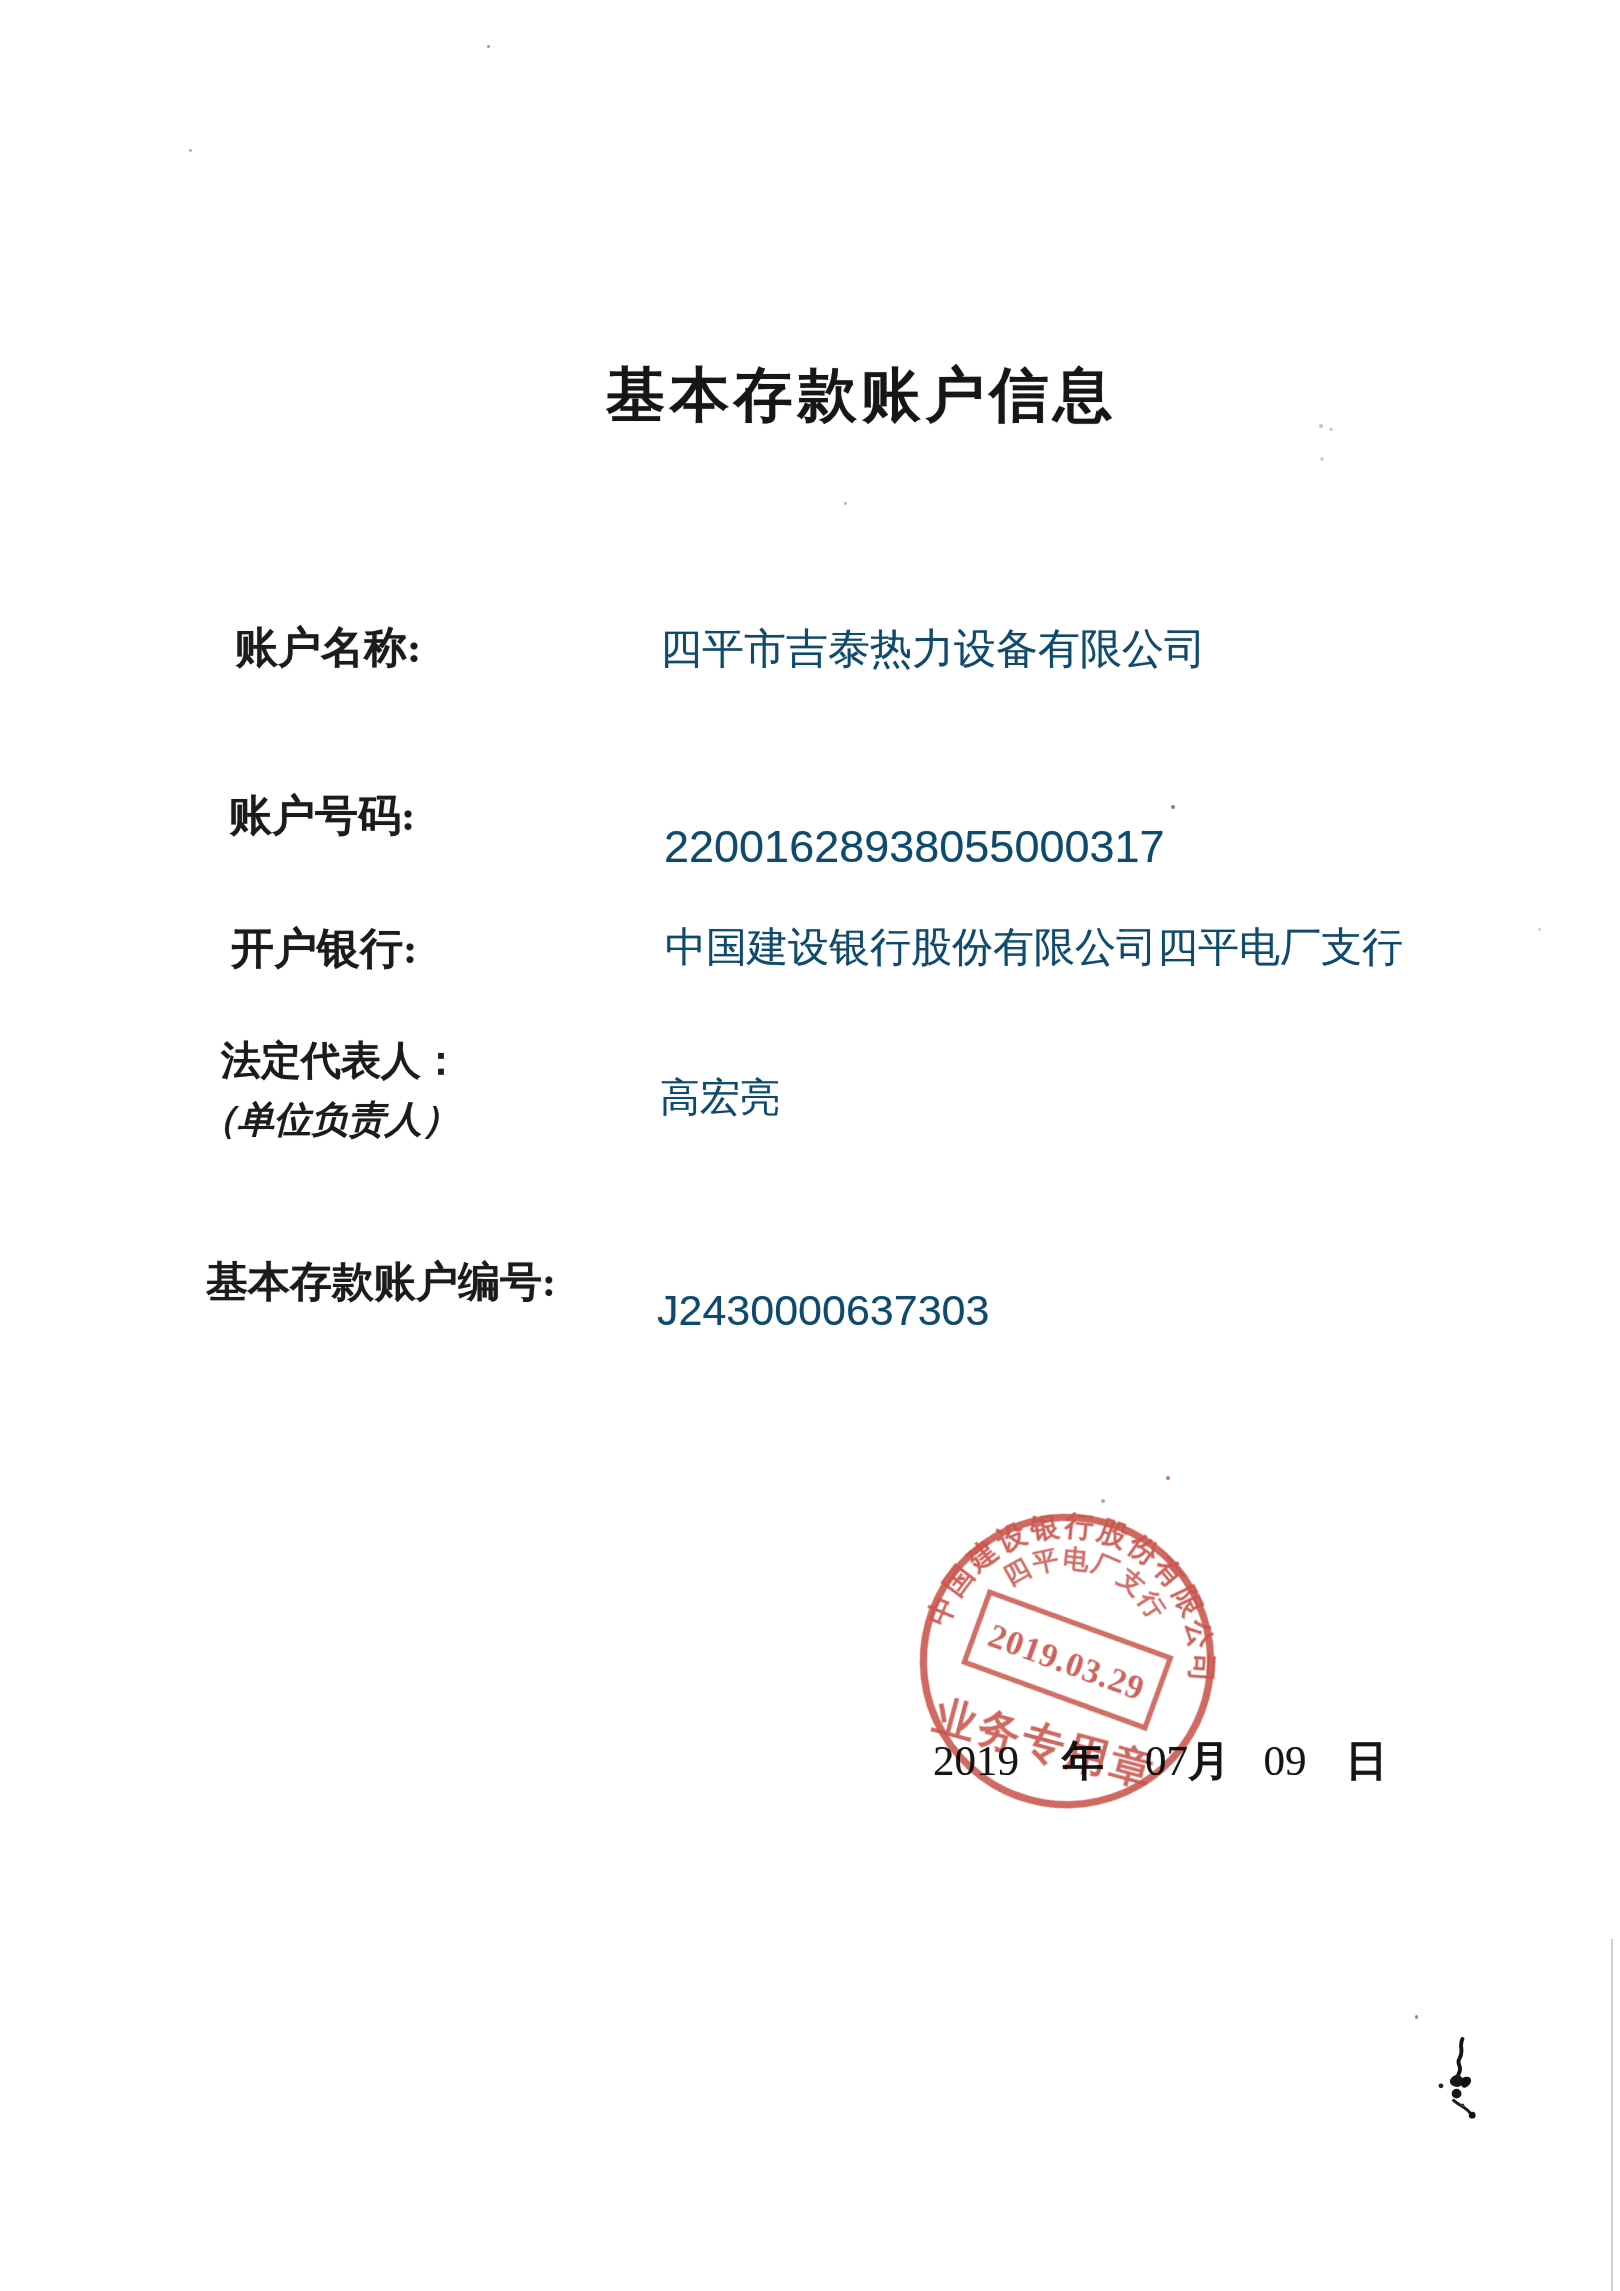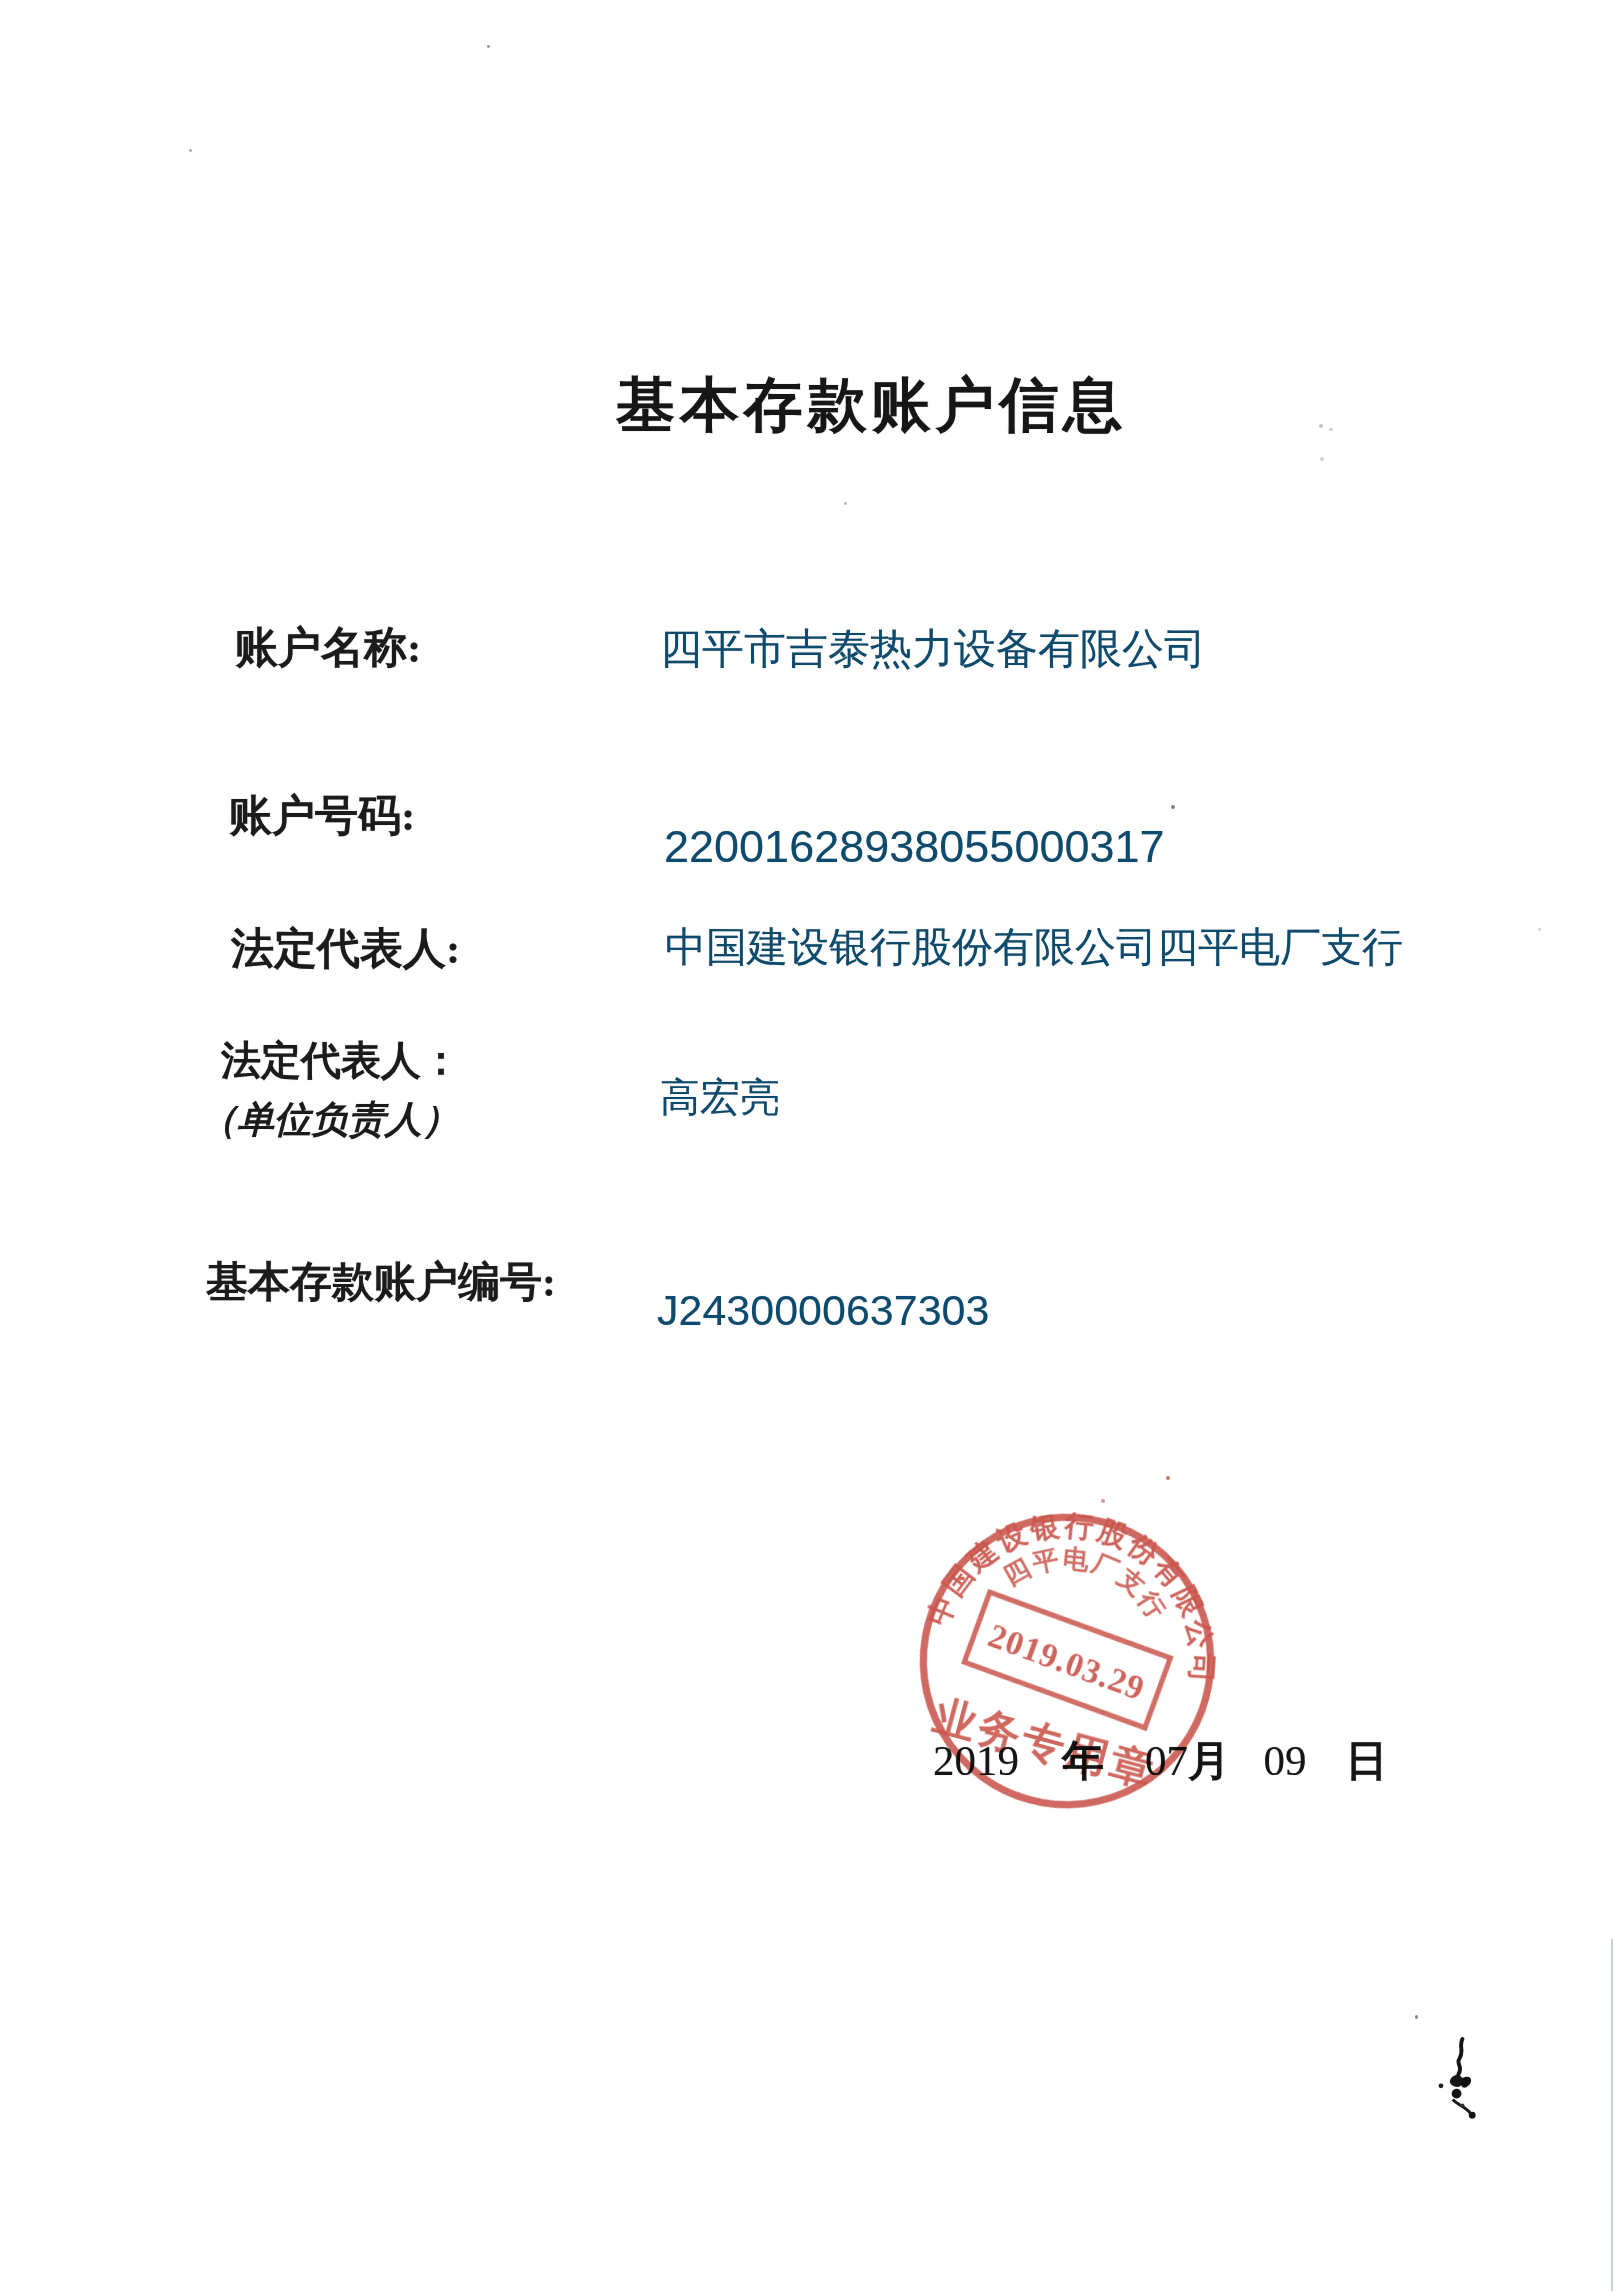--- a/index.html
+++ b/index.html
@@ -8,21 +8,21 @@
     background:#ffffff;
     position:relative;
     overflow:hidden;
     font-family:"Liberation Serif","DejaVu Serif",serif;
     color:#1e1e1e;
   }
   .page{position:absolute;inset:0;}
   .title{
     position:absolute;left:606px;top:365px;
     font-size:59px;font-weight:700;letter-spacing:4.9px;
-    color:#161616;margin:10px;line-height:1.05;white-space:nowrap;
+    color:#161616;margin:0;line-height:1.05;white-space:nowrap;
     text-shadow:0 0 1px rgba(20,20,20,.45);
   }
   .lbl{
     position:absolute;font-weight:700;font-size:43px;line-height:1.1;
     color:#1b1b1b;white-space:nowrap;
     text-shadow:0 0 1px rgba(20,20,20,.4);
   }
   .val{
     position:absolute;font-weight:400;font-size:42px;line-height:1.1;
     color:#0c4a6e;white-space:nowrap;
@@ -62,21 +62,21 @@
 <div class="page">
 
   <h1 class="title">基本存款账户信息</h1>
 
   <div class="lbl" style="left:235px;top:624px;">账户名称:</div>
   <div class="val" style="left:660px;top:626px;font-size:42px;">四平市吉泰热力设备有限公司</div>
 
   <div class="lbl" style="left:229px;top:792px;">账户号码:</div>
   <div class="val num" style="left:664px;top:798px;font-size:45px;">22001628938055000317</div>
 
-  <div class="lbl" style="left:231px;top:925px;">法定代表人:</div>
+  <div class="lbl" style="left:231px;top:925px;">开户银行:</div>
   <div class="val" style="left:665px;top:928px;font-size:41px;font-family:Liberation Mono, monospace;">中国建设银行股份有限公司四平电厂支行</div>
 
   <div class="lbl" style="left:221px;top:1039px;font-size:40px;">法定代表人：</div>
   <div class="lbl" style="left:200px;top:1100px;font-size:37px;font-style:italic;">（单位负责人）</div>
   <div class="val" style="left:660px;top:1076px;font-size:40px;">高宏亮</div>
 
   <div class="lbl" style="left:206px;top:1259px;font-size:42px;">基本存款账户编号:</div>
   <div class="val num" style="left:657px;top:1263px;font-size:43px;">J2430000637303</div>
 
   <div class="date-line">

